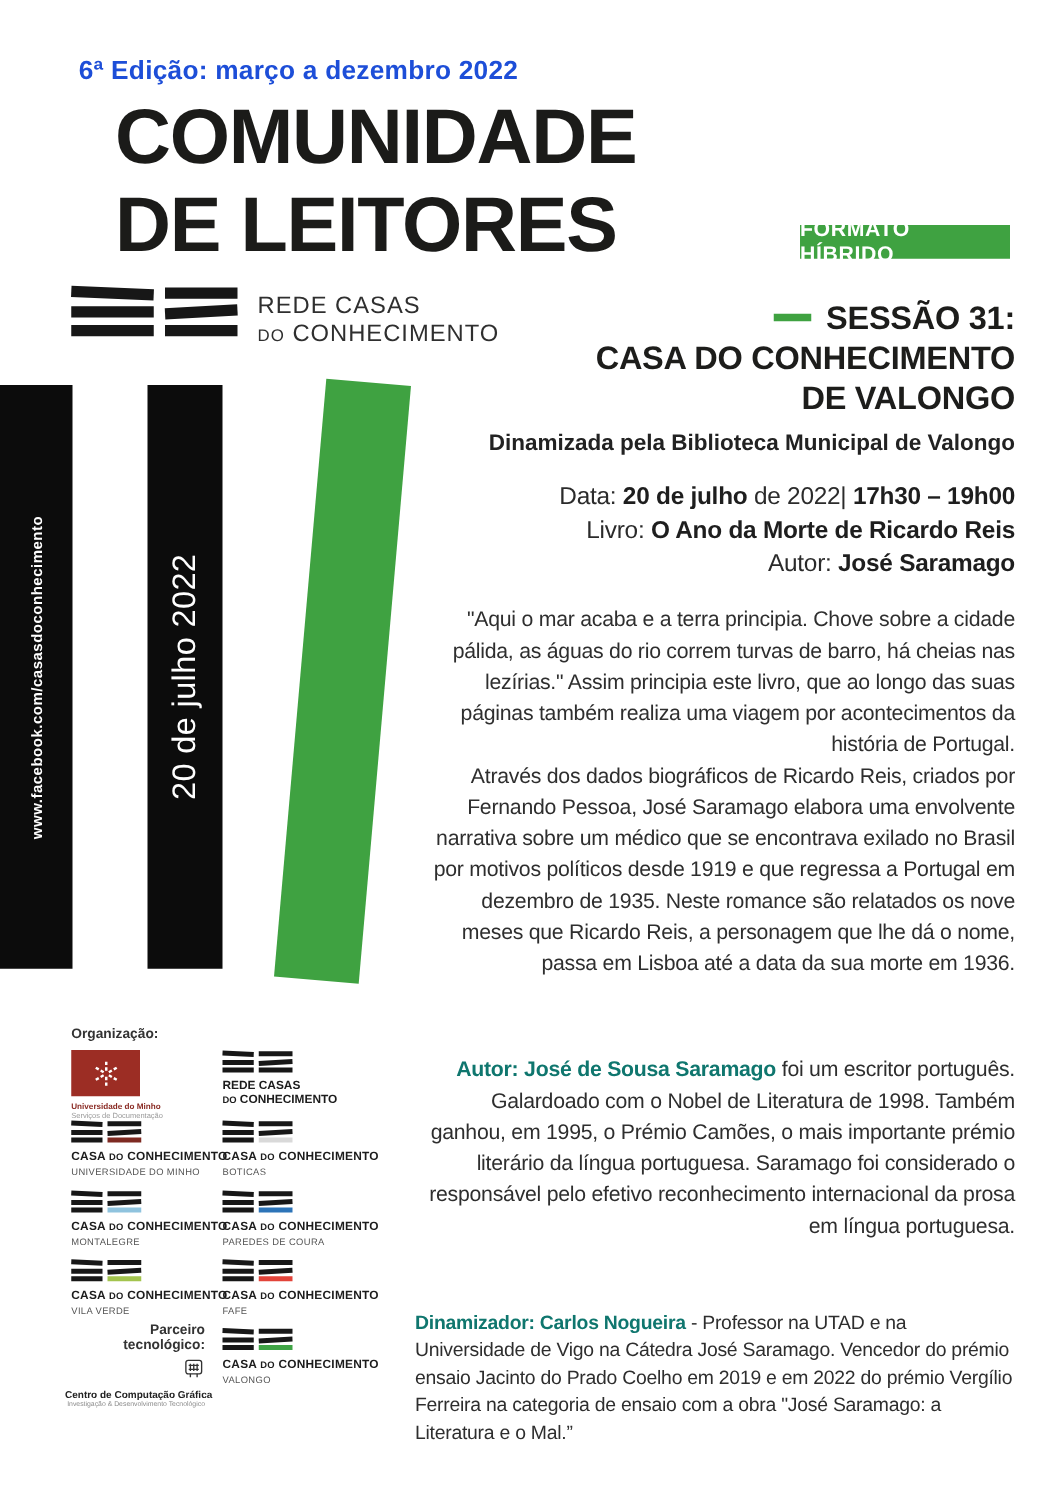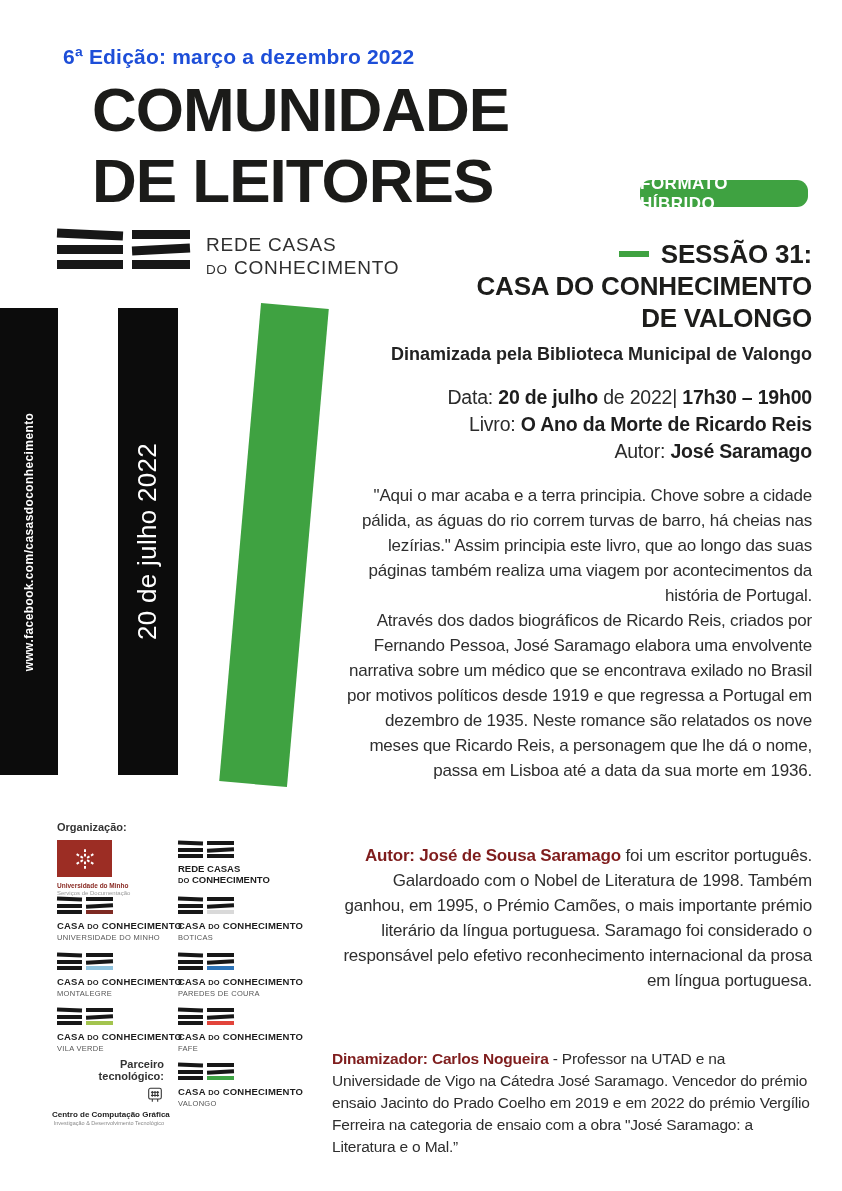--- a/index.html
+++ b/index.html
@@ -34,21 +34,21 @@
            font-size:19.5px;line-height:27px;color:#2b2b2b;letter-spacing:-0.2px;}
   .details b{color:#1e1e1e;margin-top:28px;}
 
   
   .synopsis{position:absolute;left:332px;top:483px;width:480px;text-align:right;
             font-size:17px;line-height:25px;color:#2e2e2e;letter-spacing:-0.2px;white-space:pre-line;}
   .bio{position:absolute;left:332px;top:843px;width:480px;text-align:right;
        font-size:17px;line-height:25px;color:#2e2e2e;letter-spacing:-0.2px;}
   .moderator{position:absolute;left:332px;top:1048px;width:480px;text-align:left;
              font-size:15.5px;line-height:22px;color:#2e2e2e;letter-spacing:-0.2px;}
-  .bio b,.moderator b{color:#7f1d1d;}
+  .bio b,.moderator b{color:#0f766e;}
 
   
   .vbar{position:absolute;top:308px;height:467px;background:#0c0c0c;display:flex;
         align-items:center;justify-content:center;}
   .vbar .vtext{white-space:nowrap;transform:rotate(-90deg);color:#fff;}
   .fb-bar{left:0;width:58px;}
   .fb-bar .vtext{font-size:12px;font-weight:bold;letter-spacing:0.4px;}
   .date-bar{left:118px;width:60px;}
   .date-bar .vtext{font-size:26px;letter-spacing:0.3px;}
   .green-stripe{position:absolute;left:240px;top:305px;width:68px;height:480px;background:#3fa241;
@@ -94,21 +94,21 @@
       <span class="b"></span>
       <span class="b tilt-b"></span>
       <span class="b"></span>
     </div>
   </div>
   <div class="rede-text">
     <div>REDE CASAS</div>
     <div><span class="sm">DO</span> <span>CONHECIMENTO</span></div>
   </div>
 
-  <div class="badge" style="background-color: rgb(63, 162, 65); border-radius: 11px;">FORMATO HÍBRIDO</div>
+  <div class="badge" style="background-color: rgb(63, 162, 65);">FORMATO HÍBRIDO</div>
 
   <div class="session">
     <div><span class="dash" style="background-color: rgb(63, 162, 65);"></span><span>SESSÃO 31:</span></div>
     <div>CASA DO CONHECIMENTO</div>
     <div>DE VALONGO</div>
   </div>
 
   <div class="subtitle">Dinamizada pela Biblioteca Municipal de Valongo</div>
 
   <div class="details">

